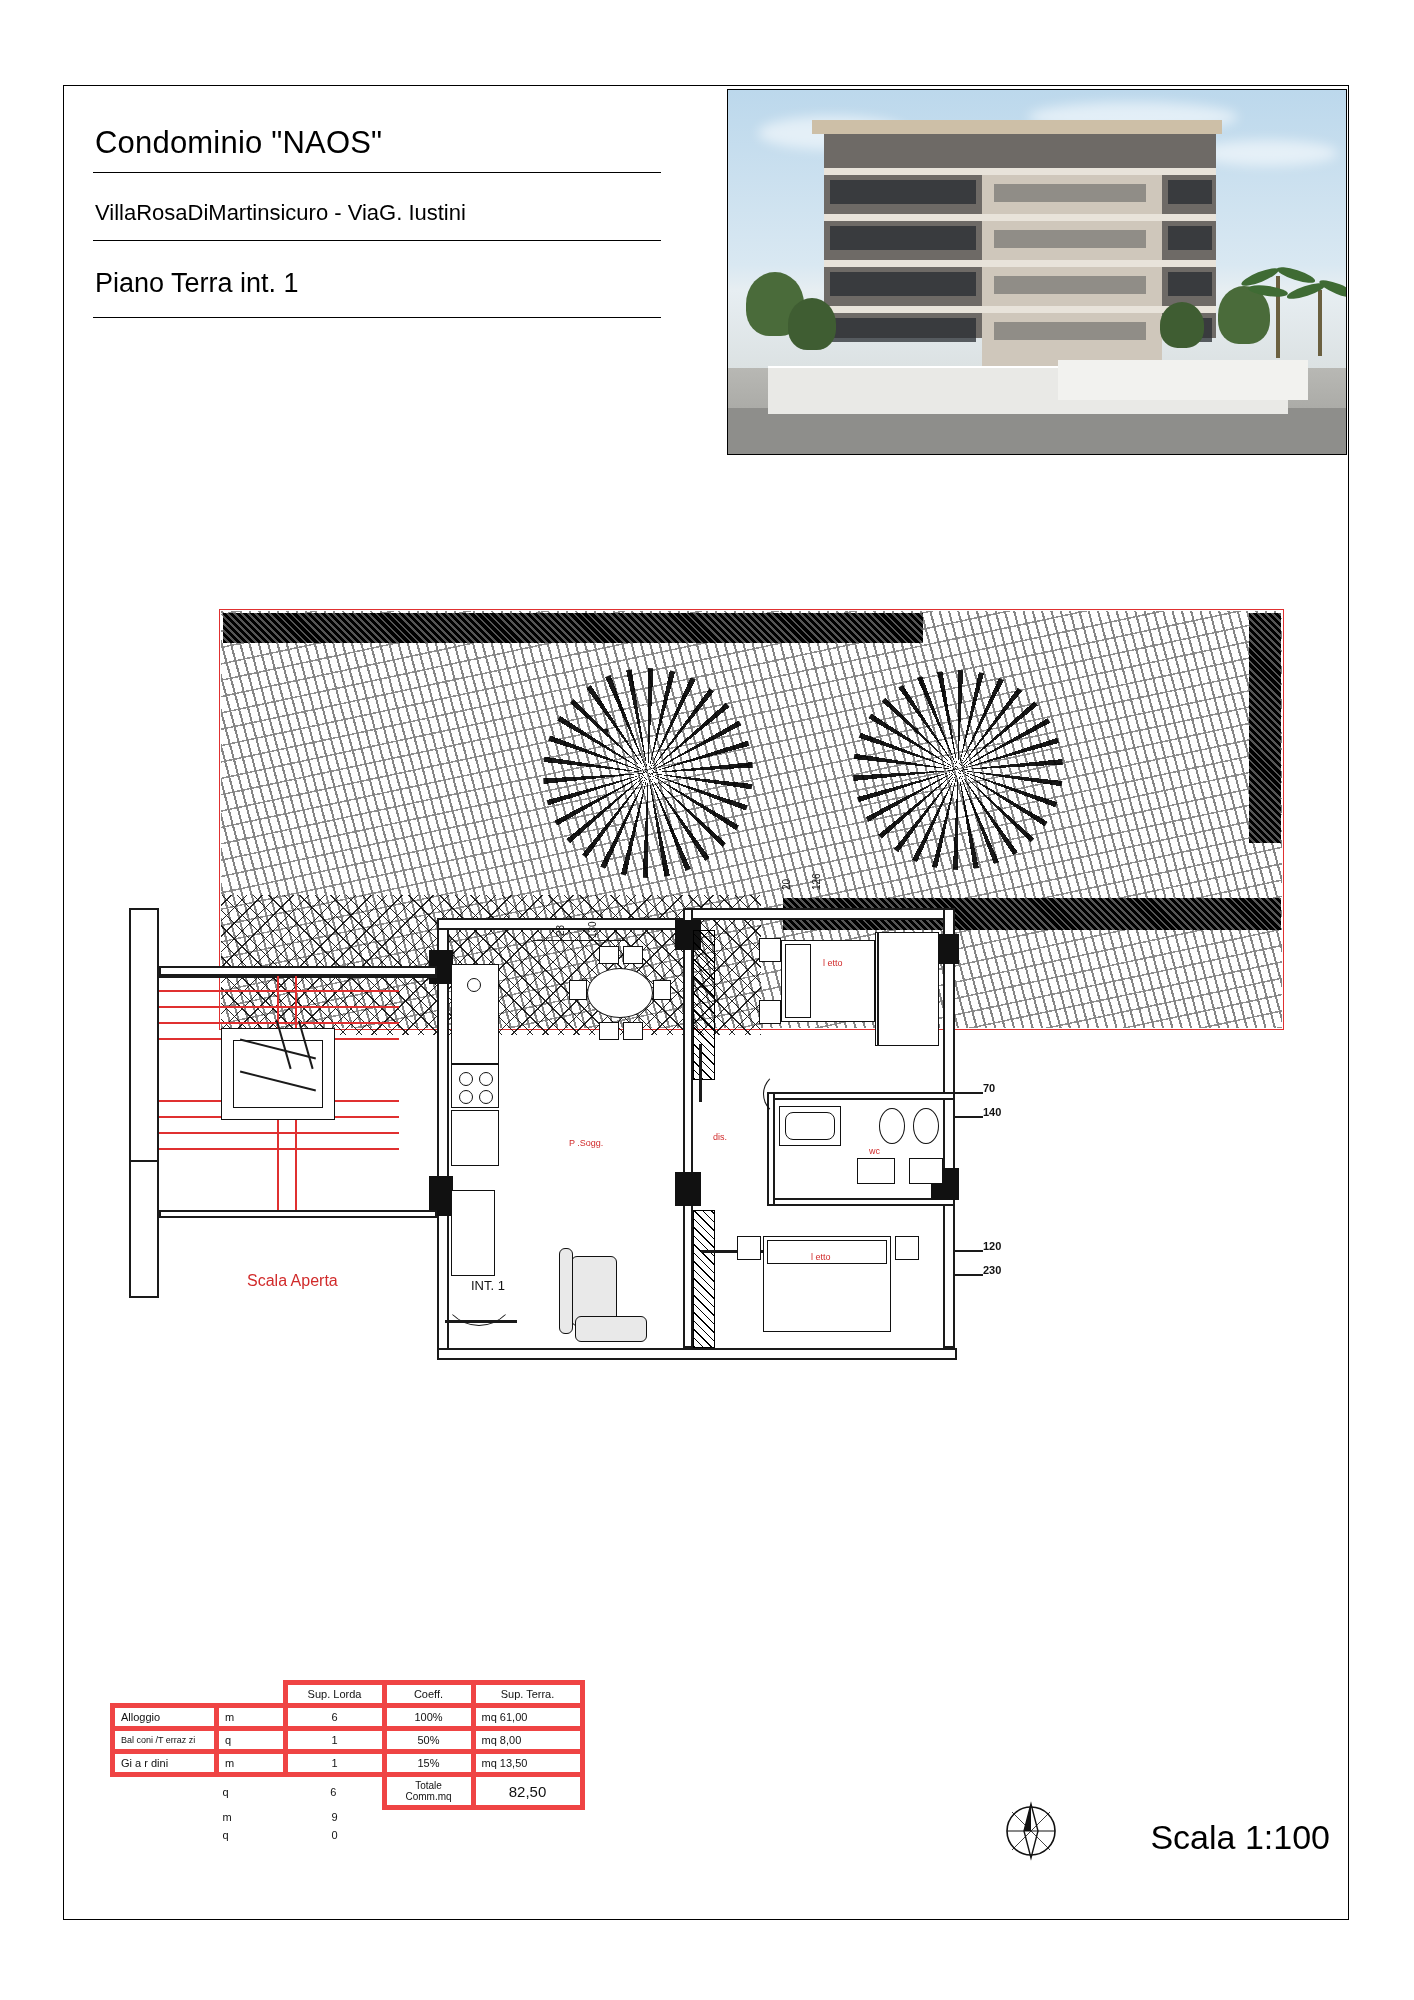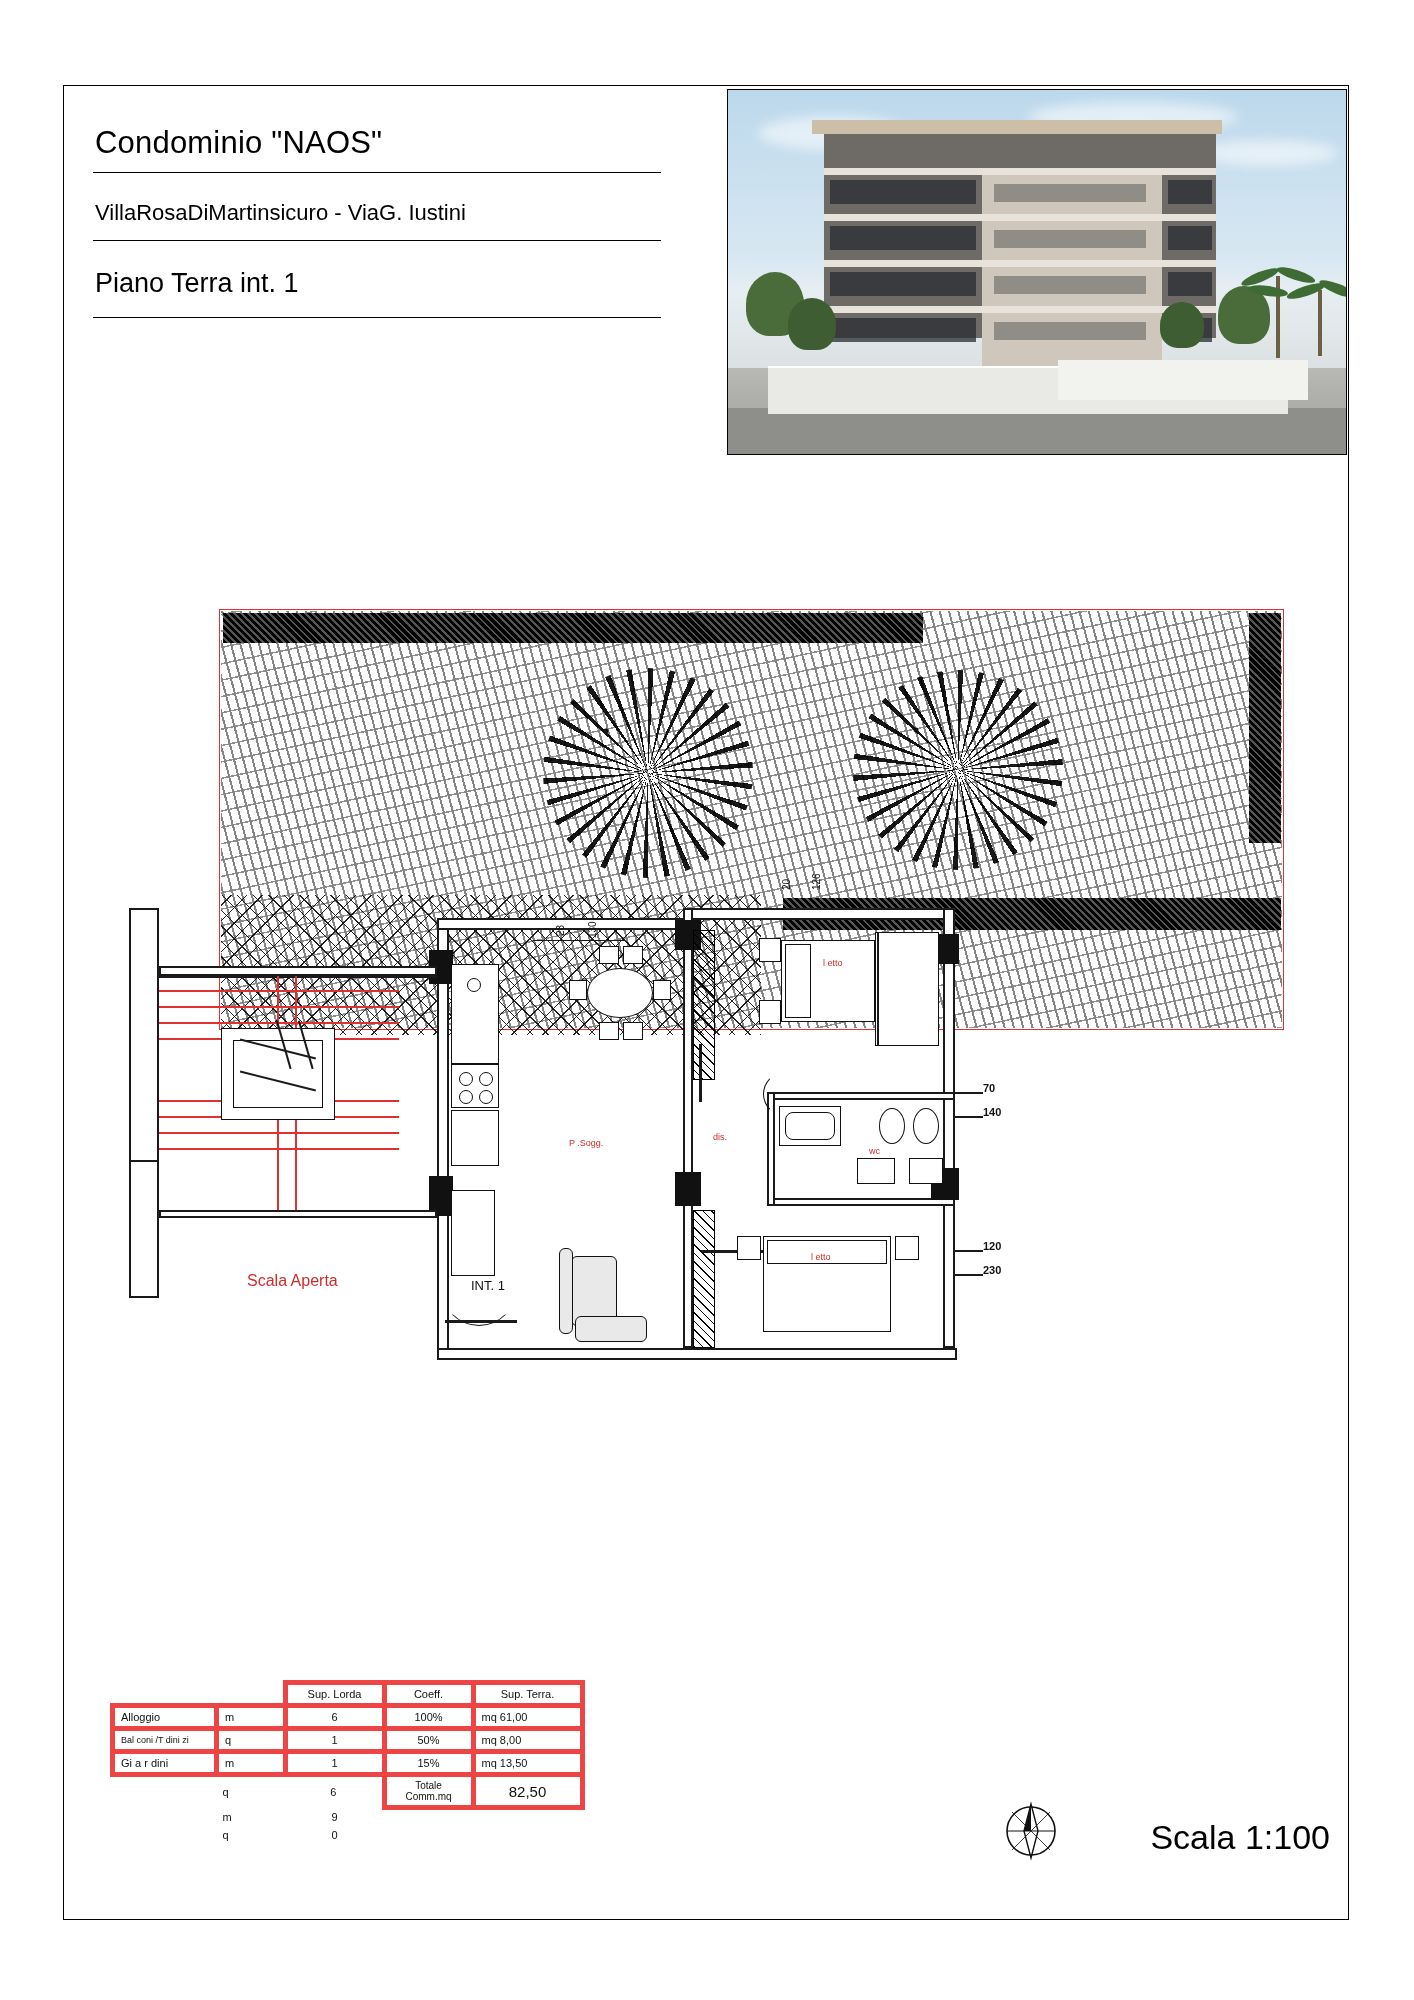--- a/index.html
+++ b/index.html
@@ -279,21 +279,21 @@
         <td style="width:92px;">Sup. Terra.</td>
       </tr>
       <tr>
         <td class="l">Alloggio</td>
         <td class="l">m</td>
         <td>6</td>
         <td>100%</td>
         <td class="l">mq 61,00</td>
       </tr>
       <tr>
-        <td class="l" style="font-size:9px;">Bal coni /T dini zi</td>
+        <td class="l" style="font-size:9px;">Bal coni /T erraz zi</td>
         <td class="l">q</td>
         <td>1</td>
         <td>50%</td>
         <td class="l">mq 8,00</td>
       </tr>
       <tr>
         <td class="l">Gi a r dini</td>
         <td class="l">m</td>
         <td>1</td>
         <td>15%</td>

